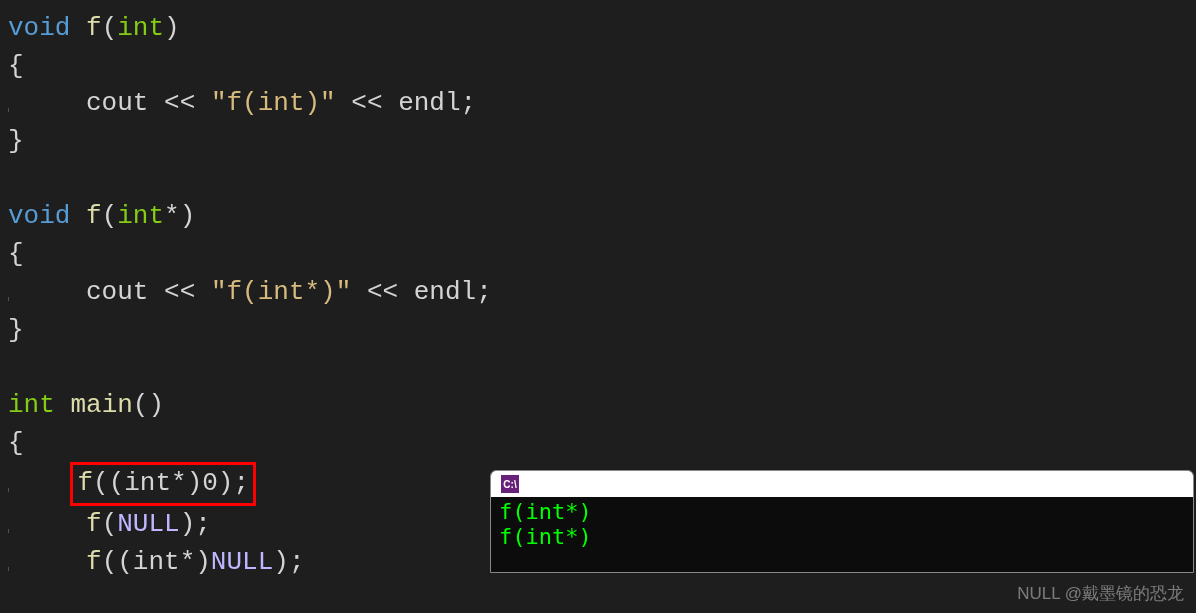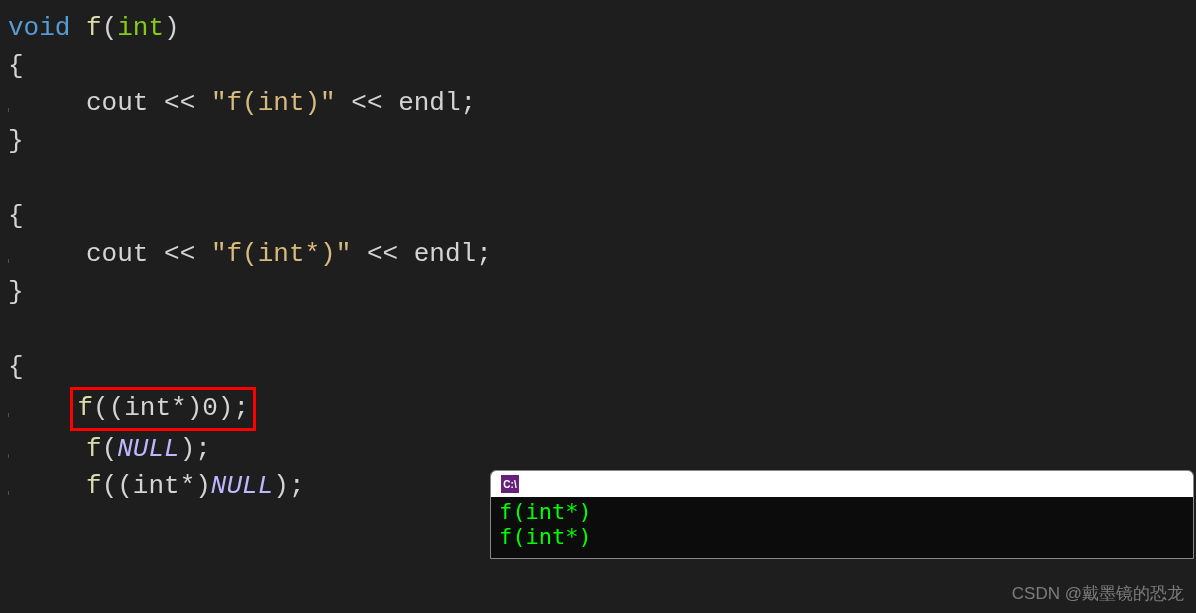--- a/index.html
+++ b/index.html
@@ -22,21 +22,21 @@
       line-height: 1.45;
     }
     .line {
       white-space: pre;
     }
     .k { color: #569cd6; }
     .t { color: #84cc16; }
     .fn { color: #dcdcaa; }
     .p { color: #d4d4d4; }
     .s { color: #d7ba7d; }
-    .null { color: #beb7ff; font-style: italic; }
+    .null { color: #beb7ff; }
     .brace { color: #d4d4d4; }
     .ws-indent {
       display: inline-block;
       width: 1ch;
       position: relative;
     }
     .ws-indent::before {
       content: '';
       position: absolute;
       left: 0;
@@ -75,21 +75,21 @@
       background: #68217a;
       display: inline-flex;
       align-items: center;
       justify-content: center;
       color: white;
       font-size: 10px;
       font-weight: bold;
     }
     .console-body {
       background: #0c0c0c;
-      padding: 2px 8px 8px 8px;
+      padding: 2px 8px 22px 8px;
       font-family: Consolas, 'SimSun', monospace;
       font-size: 22px;
       line-height: 1.15;
     }
     .console-line {
       color: #00ff00;
       white-space: pre;
     }
     .watermark {
       position: absolute;
@@ -102,33 +102,35 @@
   </style>
 </head>
 <body>
 
 <div class="editor">
   <div class="line"><span class="k">void</span> <span class="fn">f</span><span class="p">(</span><span class="t">int</span><span class="p">)</span></div>
   <div class="line"><span class="brace">{</span></div>
   <div class="line"><span class="ws-indent"></span>    <span class="p">cout</span> <span class="p">&lt;&lt;</span> <span class="s">"f(int)"</span> <span class="p">&lt;&lt;</span> <span class="p">endl</span><span class="p">;</span></div>
   <div class="line"><span class="brace">}</span></div>
   <div class="line">&nbsp;</div>
+  <div class="line"><span class="k">void</span> <span class="fn">f</span><span class="p">(</span><span class="t">int</span><span class="p">*)</span></div>
   <div class="line"><span class="brace">{</span></div>
   <div class="line"><span class="ws-indent"></span>    <span class="p">cout</span> <span class="p">&lt;&lt;</span> <span class="s">"f(int*)"</span> <span class="p">&lt;&lt;</span> <span class="p">endl</span><span class="p">;</span></div>
   <div class="line"><span class="brace">}</span></div>
   <div class="line">&nbsp;</div>
+  <div class="line"><span class="t">int</span> <span class="fn">main</span><span class="p">()</span></div>
   <div class="line"><span class="brace">{</span></div>
   <div class="line"><span class="ws-indent"></span>   <span class="red-box"><span class="fn">f</span><span class="p">(</span><span class="p">(int*)</span><span class="p">0</span><span class="p">);</span></span></div>
   <div class="line"><span class="ws-indent"></span>    <span class="fn">f</span><span class="p">(</span><span class="null">NULL</span><span class="p">);</span></div>
   <div class="line"><span class="ws-indent"></span>    <span class="fn">f</span><span class="p">(</span><span class="p">(int*)</span><span class="null">NULL</span><span class="p">);</span></div>
 </div>
 
 <div class="console-window">
   <div class="console-titlebar">
     <span class="console-icon">C:\</span>
   </div>
   <div class="console-body">
     <div class="console-line">f(int*)</div>
     <div class="console-line">f(int*)</div>
   </div>
 </div>
 
-<div class="watermark">CSDN @戴墨镜的恐龙</div>
+<div class="watermark">NULL @戴墨镜的恐龙</div>
 
 </body></html>

